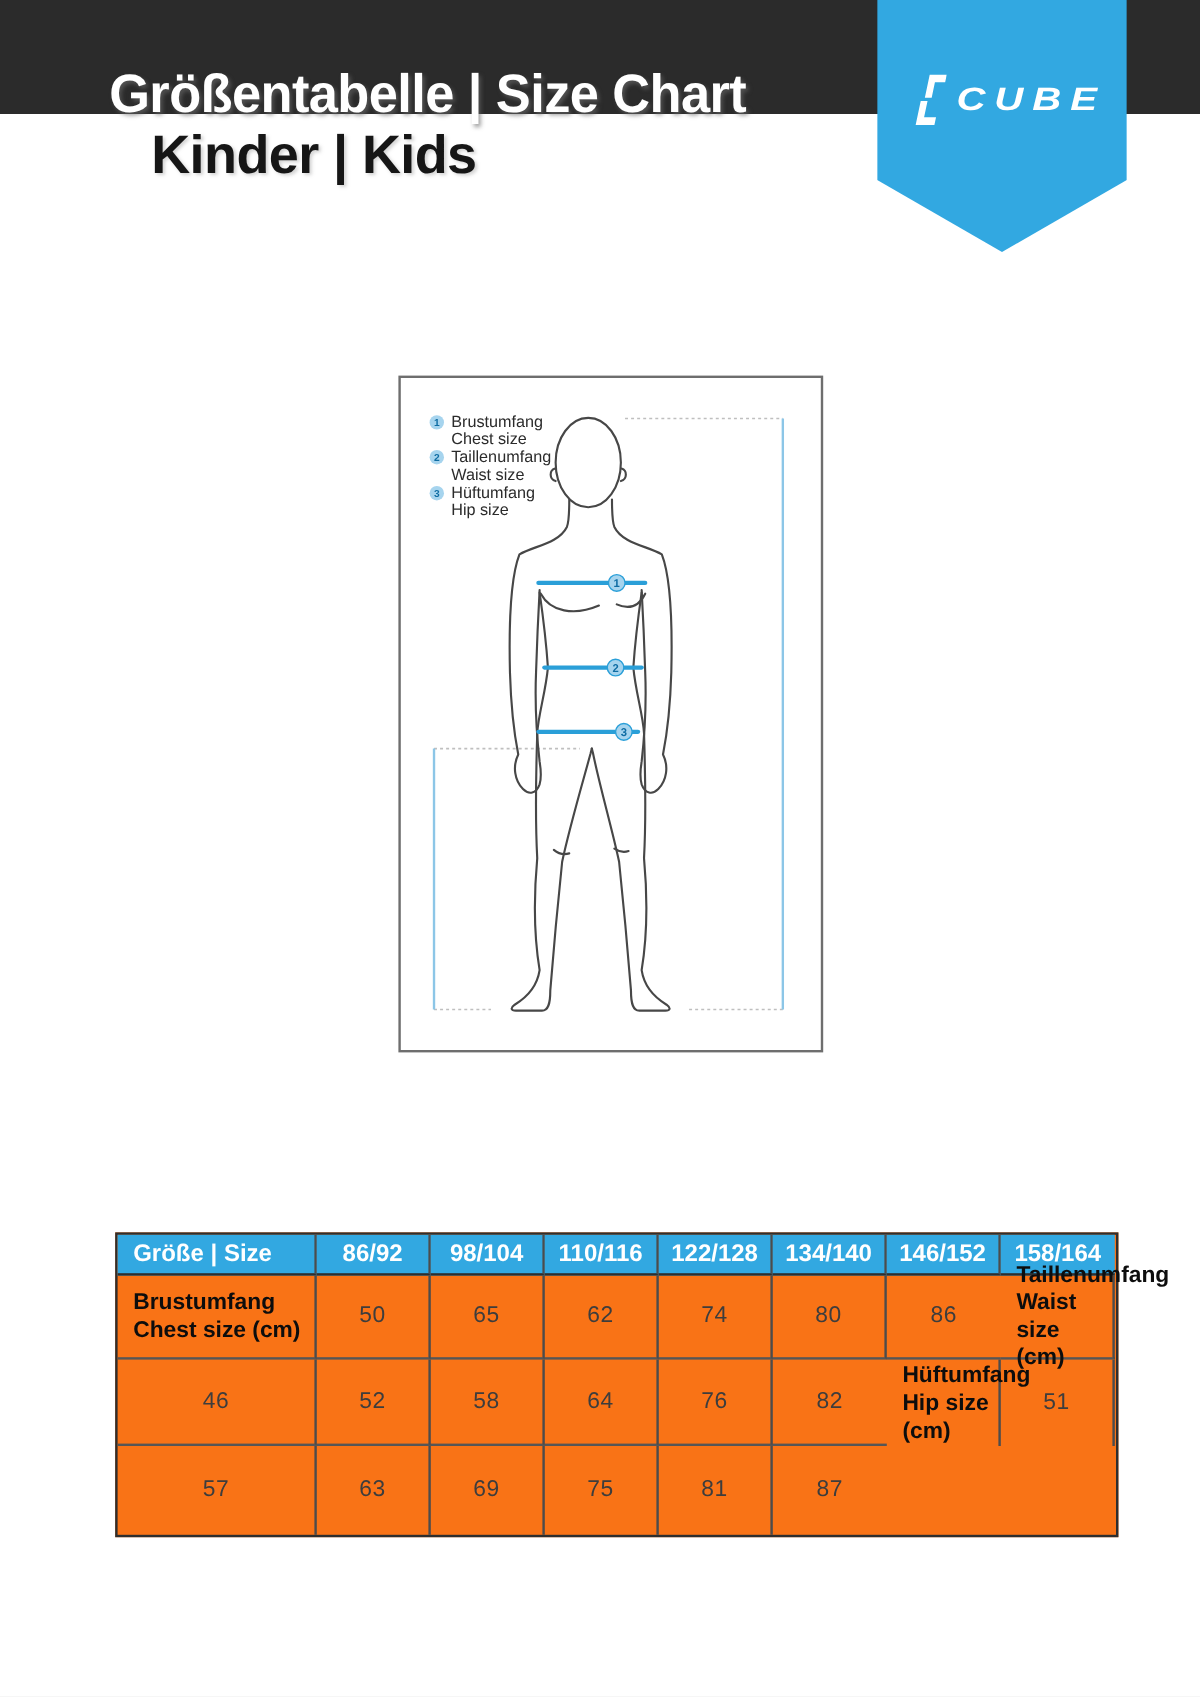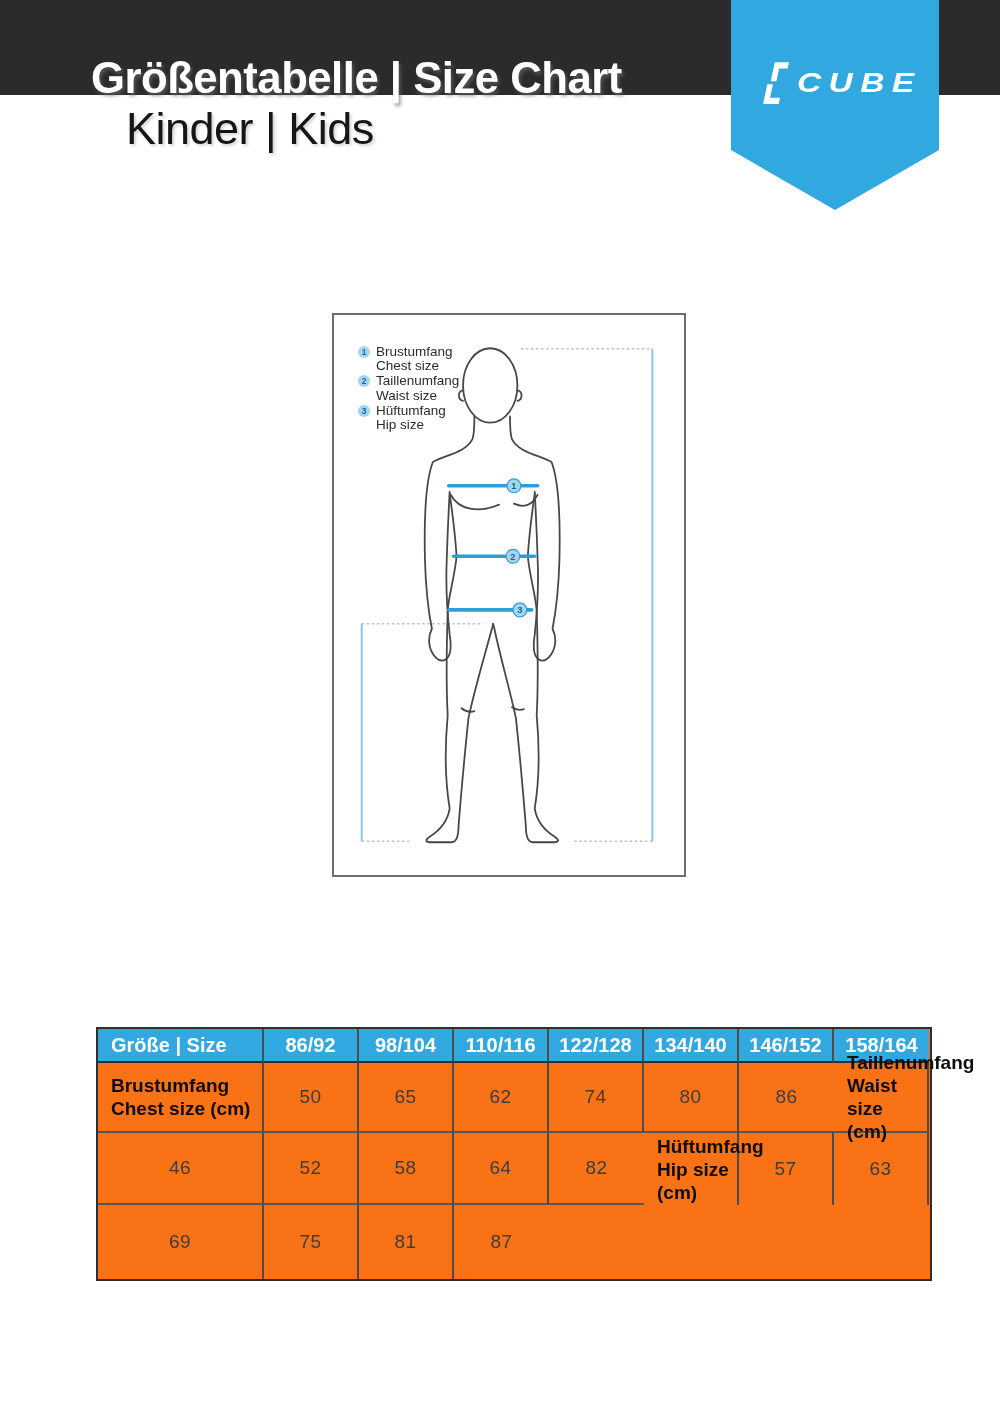--- a/index.html
+++ b/index.html
@@ -9,21 +9,21 @@
   }
   
   .topbar{position:absolute;left:0;top:0;width:1000px;height:95px;background:#2b2b2b;}
   .title{
     position:absolute;left:91px;top:55px;font-size:45px;font-weight:700;color:#ffffff;
     letter-spacing:-0.5px;white-space:nowrap;line-height:1;
     text-shadow:2px 3px 4px rgba(105,105,105,.65);
     transform:scaleX(.97);transform-origin:left top;
   }
   .subtitle{
-    position:absolute;left:126px;top:104px;font-size:45px;font-weight:400;color:#161616;
+    position:absolute;left:126px;top:104px;font-size:45px;font-weight:700;color:#161616;
     letter-spacing:-0.5px;white-space:nowrap;line-height:1.1;
     text-shadow:2px 2px 3px rgba(130,130,130,.35);
   }
   
   .ribbon{position:absolute;left:731px;top:0;width:168px;height:212px;}
   .ribbon svg.pennant{position:absolute;inset:0;}
   .logo-row{position:absolute;left:31px;top:62px;height:43px;display:flex;align-items:center;}
   .logo-mark{display:block;}
   .logo-text{
     display:inline-block;margin-left:8px;color:#ffffff;font-size:27px;font-weight:700;
@@ -180,26 +180,28 @@
     <div class="tc tv lc">86</div>
 
     <div class="tc tl">
       <div class="tl-line">Taillenumfang</div>
       <div class="tl-line">Waist size (cm)</div>
     </div>
     <div class="tc tv">46</div>
     <div class="tc tv">52</div>
     <div class="tc tv">58</div>
     <div class="tc tv">64</div>
+    <div class="tc tv">76</div>
     <div class="tc tv lc">82</div>
 
     <div class="tc tl lr">
       <div class="tl-line">Hüftumfang</div>
       <div class="tl-line">Hip size (cm)</div>
     </div>
+    <div class="tc tv lr">51</div>
     <div class="tc tv lr">57</div>
     <div class="tc tv lr">63</div>
     <div class="tc tv lr">69</div>
     <div class="tc tv lr">75</div>
     <div class="tc tv lr">81</div>
     <div class="tc tv lc lr">87</div>
   </div>
 
 </div>
 

